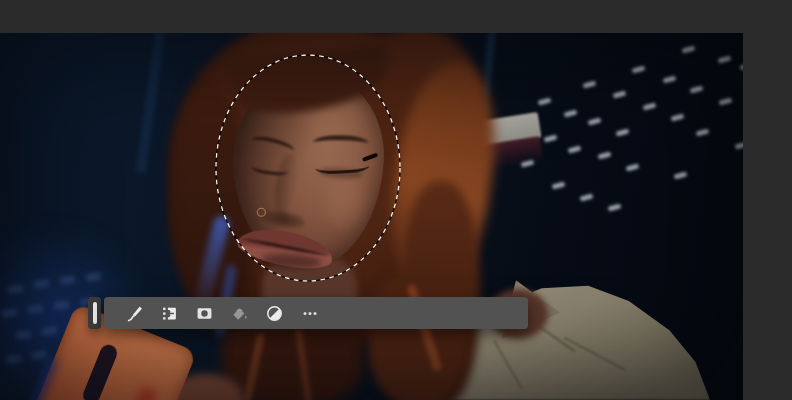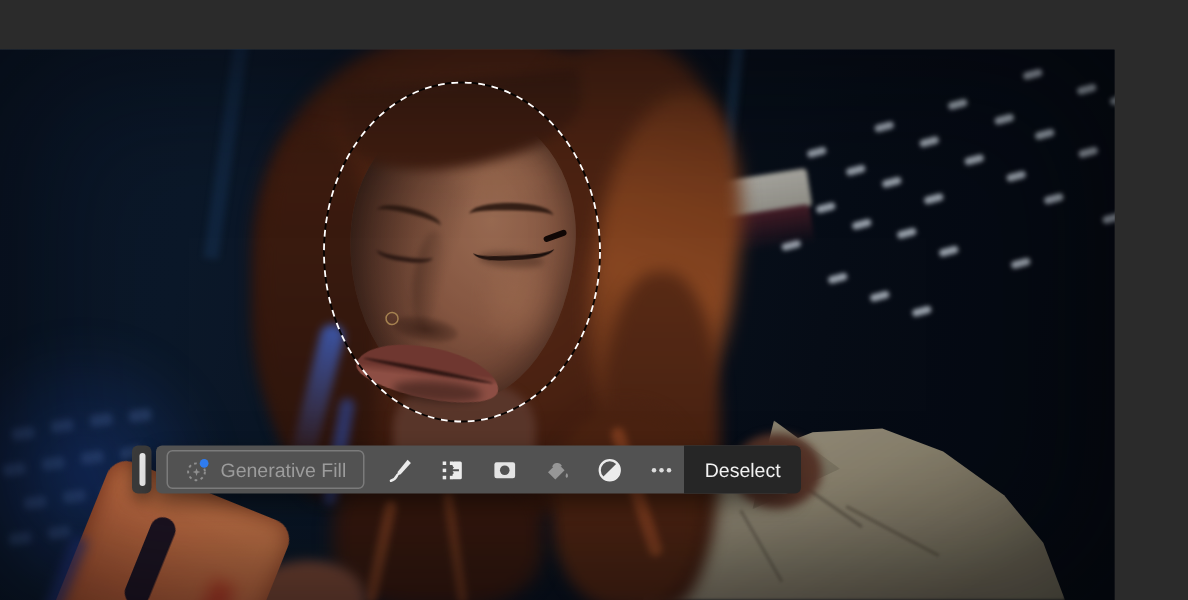--- a/index.html
+++ b/index.html
@@ -244,28 +244,20 @@
     <ellipse class="ants ants-black" fill="none" stroke-width="1.2" stroke-dashoffset="4.5" opacity="0.9" cx="308" cy="135" rx="92" ry="113" stroke-dasharray="4.5 4.5" stroke="#000000"></ellipse>
     <ellipse class="ants ants-white" fill="none" stroke-width="1.2" cx="308" cy="135" rx="92" ry="113" stroke-dasharray="4.5 4.5" stroke="#ffffff"></ellipse>
   </svg>
 </div>
 
 <div class="handle-tile">
   <div class="handle-grip"></div>
 </div>
 
 <div class="taskbar">
-  <button class="gf-btn">
-    <svg width="17" height="17" viewBox="0 0 17 17">
-      <circle cx="8" cy="9.5" r="5.6" fill="none" stroke="#8f8f8f" stroke-width="1.3" stroke-dasharray="1.8 2.3"></circle>
-      <path d="M8 7.1 l.7 1.9 1.9.7 -1.9.7 -.7 1.9 -.7 -1.9 -1.9 -.7 1.9 -.7 z" fill="#8f8f8f"></path>
-      <circle cx="13.1" cy="3.9" r="2.9" fill="#2f7cf0"></circle>
-    </svg>
-    <span>Generative Fill</span>
-  </button>
 
   <div class="tool-row">
     <button class="icon-btn">
       <svg width="17" height="17" viewBox="0 0 16 16">
         <path d="M12.9 1.4 L15 3.5 8.6 10.5 6 11.4 6.9 8.8 Z" fill="#ececec"></path>
         <path d="M2.5 14.6 C4.6 13.9 5.6 12.8 6.4 11.1" fill="none" stroke="#ececec" stroke-width="1.6" stroke-linecap="round"></path>
       </svg>
     </button>
     <button class="icon-btn">
       <svg width="17" height="17" viewBox="0 0 16 16">
@@ -302,16 +294,13 @@
     </button>
     <button class="icon-btn">
       <svg width="18" height="17" viewBox="0 0 18 16">
         <circle cx="4" cy="8" r="1.5" fill="#dcdcdc"></circle>
           <circle cx="9" cy="8" r="1.5" fill="#dcdcdc"></circle>
           <circle cx="14" cy="8" r="1.5" fill="#dcdcdc"></circle>
       </svg>
     </button>
   </div>
 
-  <button class="deselect-btn">
-    <span>Deselect</span>
-  </button>
 </div>
 
 </body></html>

